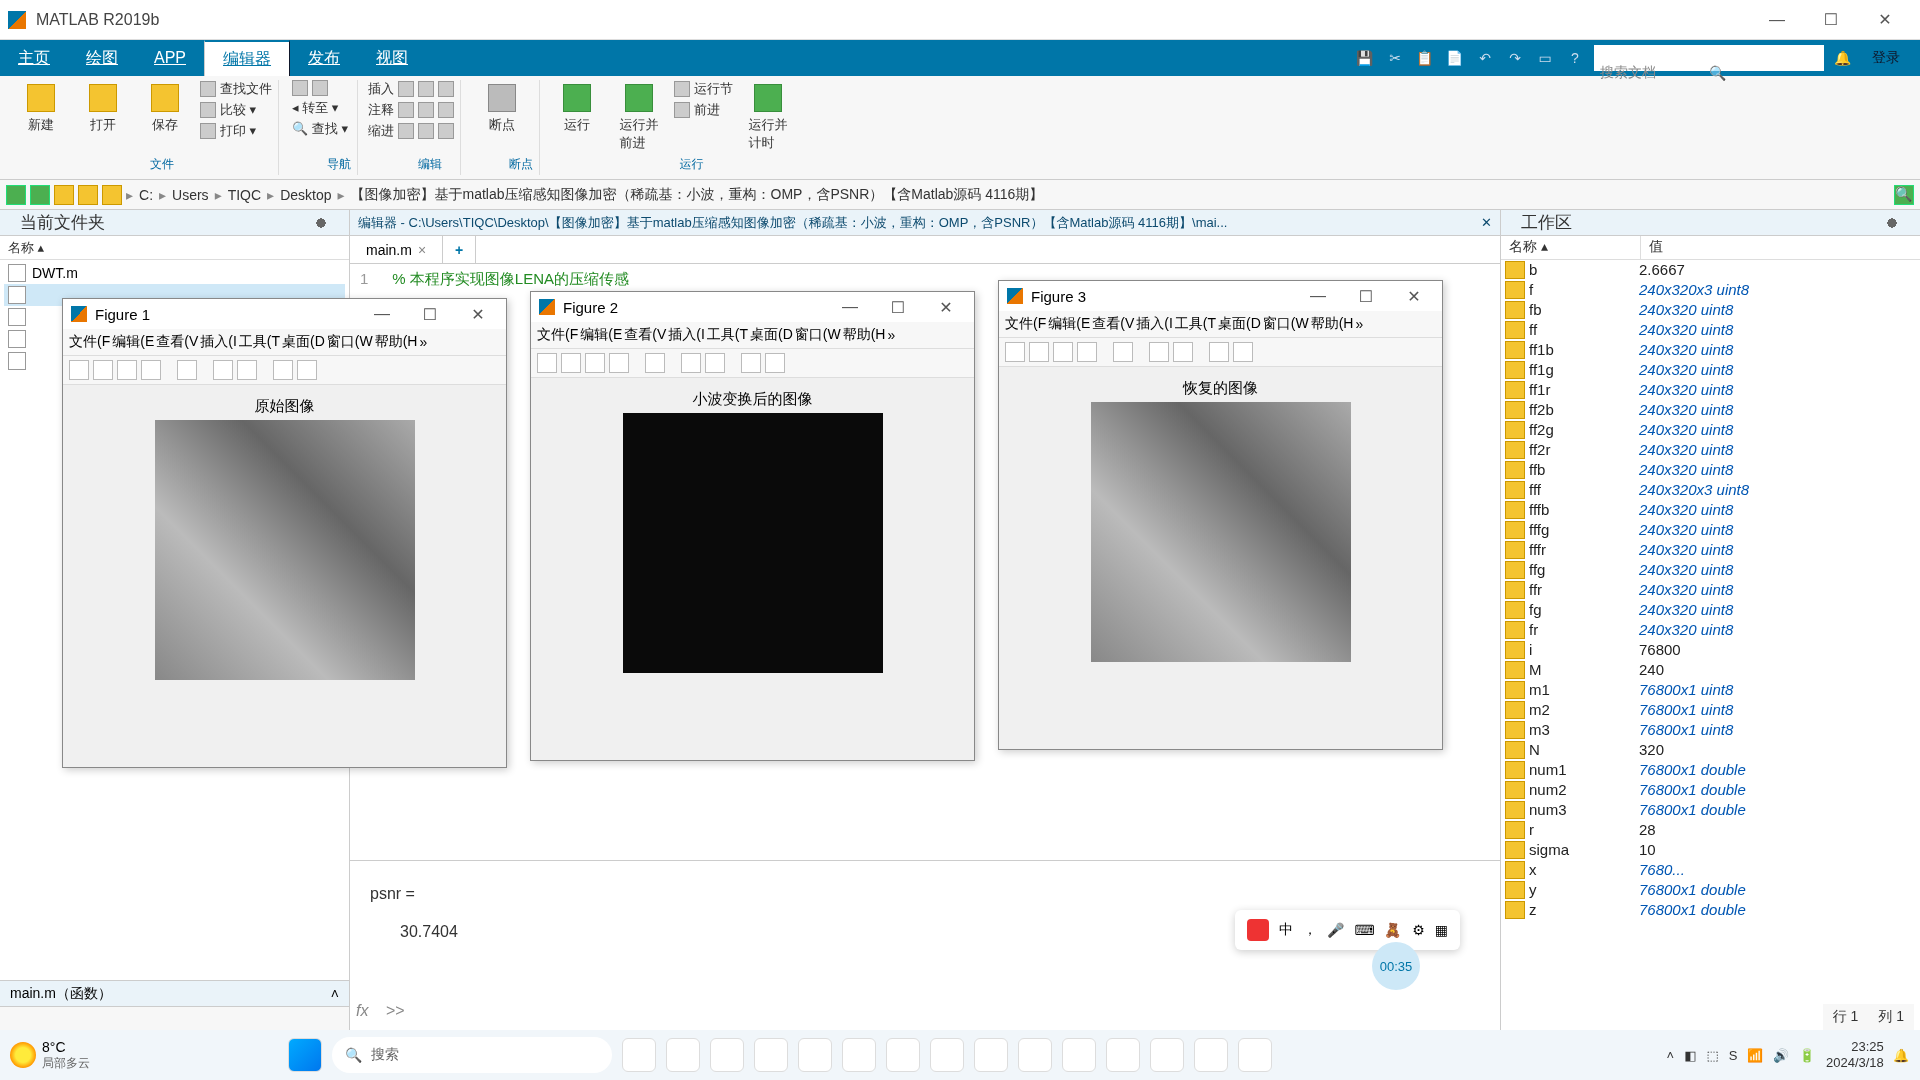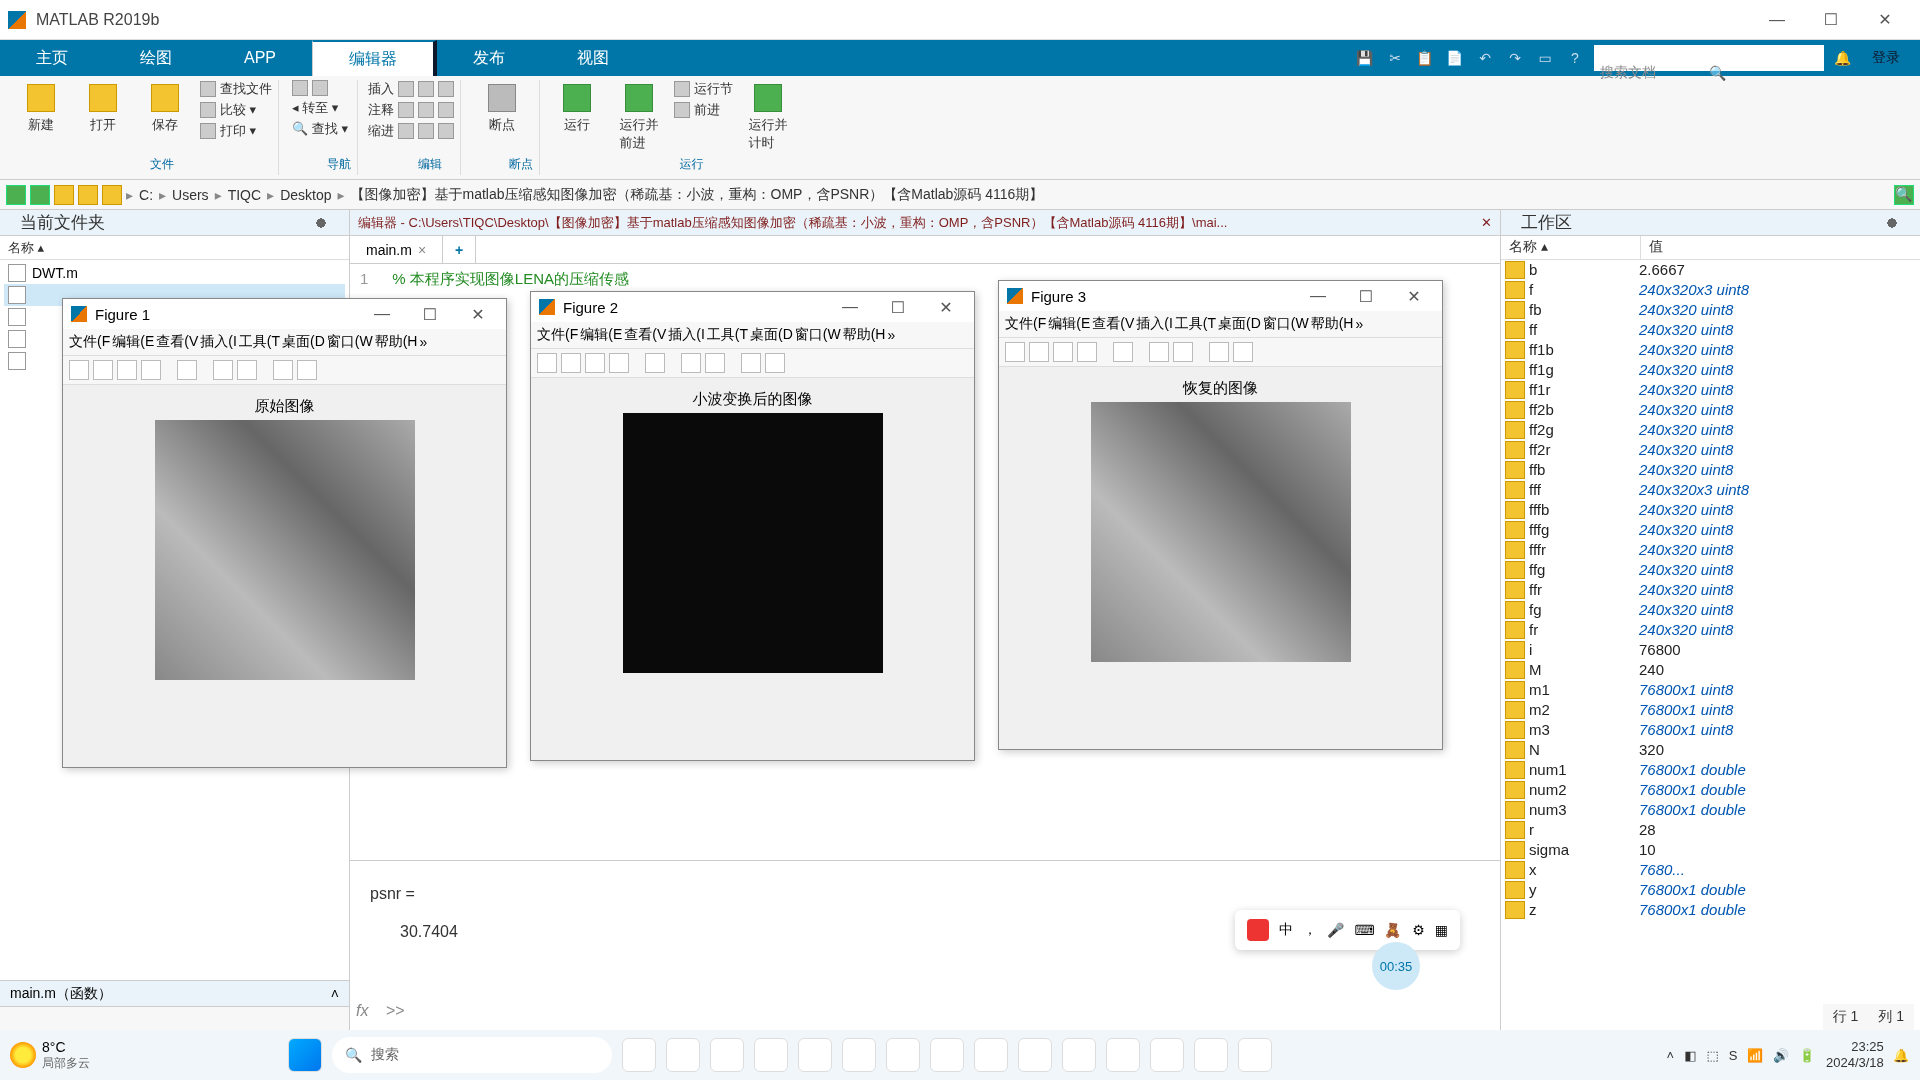--- a/index.html
+++ b/index.html
@@ -6,23 +6,23 @@
   body { width: 1920px; height: 1080px; background: #f0f0f0; overflow: hidden; font-size: 14px; }
 
   
   .titlebar { height: 40px; background: #fff; display: flex; align-items: center; padding: 0 8px; border-bottom: 1px solid #ddd; }
   .titlebar .logo { width: 18px; height: 18px; background: linear-gradient(135deg,#0076a8 50%,#e97600 50%); margin-right: 10px; }
   .titlebar .title { flex: 1; font-size: 16px; color: #444; }
   .titlebar .winbtn { width: 54px; height: 40px; display: flex; align-items: center; justify-content: center; color: #555; font-size: 16px; cursor: pointer; }
 
   
   .toolstrip-tabs { height: 36px; background: #fff; display: flex; align-items: stretch; }
-  .tstab { padding: 0 36px; display: flex; align-items: center; color: #fff; font-size: 16px; cursor: pointer; }
+  .tstab { padding: 0 18px; display: flex; align-items: center; color: #fff; font-size: 16px; cursor: pointer; text-decoration: underline; }
   .tstab.blue { background: #0076a8; }
-  .tstab.active { background: #fff; color: #0076a8; border-top: 2px solid #0076a8; border-left:1px solid #ccc; border-right:4px solid #0f172a;}
+  .tstab.active { background: #fff; color: #0076a8; border-top: 2px solid #0076a8; border-left:1px solid #ccc; border-right:1px solid #0f172a;}
   .toolstrip-right { margin-left: auto; display: flex; align-items: center; gap: 8px; padding-right: 10px; background:#0076a8; flex:1; justify-content:flex-end;}
   .toolstrip-right .icon { width: 22px; height: 22px; color:#cde; display:flex; align-items:center; justify-content:center; }
   .toolstrip-search { width: 230px; height: 26px; background: #fff; display:flex; align-items:center; padding:0 6px; color:#888;}
   .toolstrip-search span { flex:1; font-size:14px;margin-top:30px;}
   .login { color:#0f172a; padding:0 10px; cursor:pointer;}
 
   
   .ribbon { height: 104px; background: #f7f7f7; border-bottom: 1px solid #ccc; display:flex; align-items:stretch; padding: 4px 8px; gap:4px;}
   .rgroup { display:flex; flex-direction:column; align-items:center; padding:0 6px; border-right:1px solid #ddd;}
   .rgroup:last-child { border-right:none; }
@@ -51,21 +51,21 @@
   .pane-hdr { height:26px; background:#eaf3f9; border-bottom:1px solid #ccc; display:flex; align-items:center; padding:0 20px; font-size:17px; color:#333;}
   .pane-hdr .gear { margin-left:auto; width:16px; height:16px; background:radial-gradient(circle,#666 40%,transparent 41%); cursor:pointer;}
   .listhdr { height:24px; border-bottom:1px solid #ddd; display:flex; align-items:center; padding:0 8px; font-size:13px; color:#333;}
   .filelist { flex:1; padding:2px 4px;}
   .fileitem { display:flex; align-items:center; gap:6px; padding:2px 4px; font-size:14px; cursor:pointer;}
   .fileitem .fic { width:18px; height:18px; background:#fff; border:1px solid #999;}
   .fileitem.sel { background:#cfe8f7;}
 
   
   .center { flex:1; background:#fff; display:flex; flex-direction:column; position:relative;}
-  .editor-hdr { height:26px; background:#eaf3f9; border-bottom:1px solid #ccc; display:flex; align-items:center; padding:0 8px; font-size:13px; color:#7f1d1d;}
+  .editor-hdr { height:26px; background:#eaf3f9; border-bottom:1px solid #ccc; display:flex; align-items:center; padding:0 8px; font-size:13px; color:#0c4a6e;}
   .editor-tabs { height:28px; border-bottom:1px solid #ccc; display:flex; align-items:stretch;}
   .etab { padding:0 16px; display:flex; align-items:center; gap:6px; border-right:1px solid #ccc; background:#fff; font-size:14px; cursor:pointer;}
   .etab .cls { color:#888; cursor:pointer;}
   .etab.plus { padding:0 12px; color:#0076a8; font-weight:bold;}
   .editor-body { flex:1; position:relative; background:#fff; overflow:hidden;}
   .codeline { position:absolute; left:10px; top:6px; display:flex; gap:24px; font-family:Consolas,monospace; font-size:15px;}
   .codeline .ln { color:#999;}
   .codeline .cm { color:#228b22;}
 
   .cmdwin { position:absolute; left:0; right:0; bottom:0; height:170px; background:#fff; border-top:1px solid #ccc; font-family:Consolas,monospace; font-size:16px; padding:24px 20px; color:#333;}

